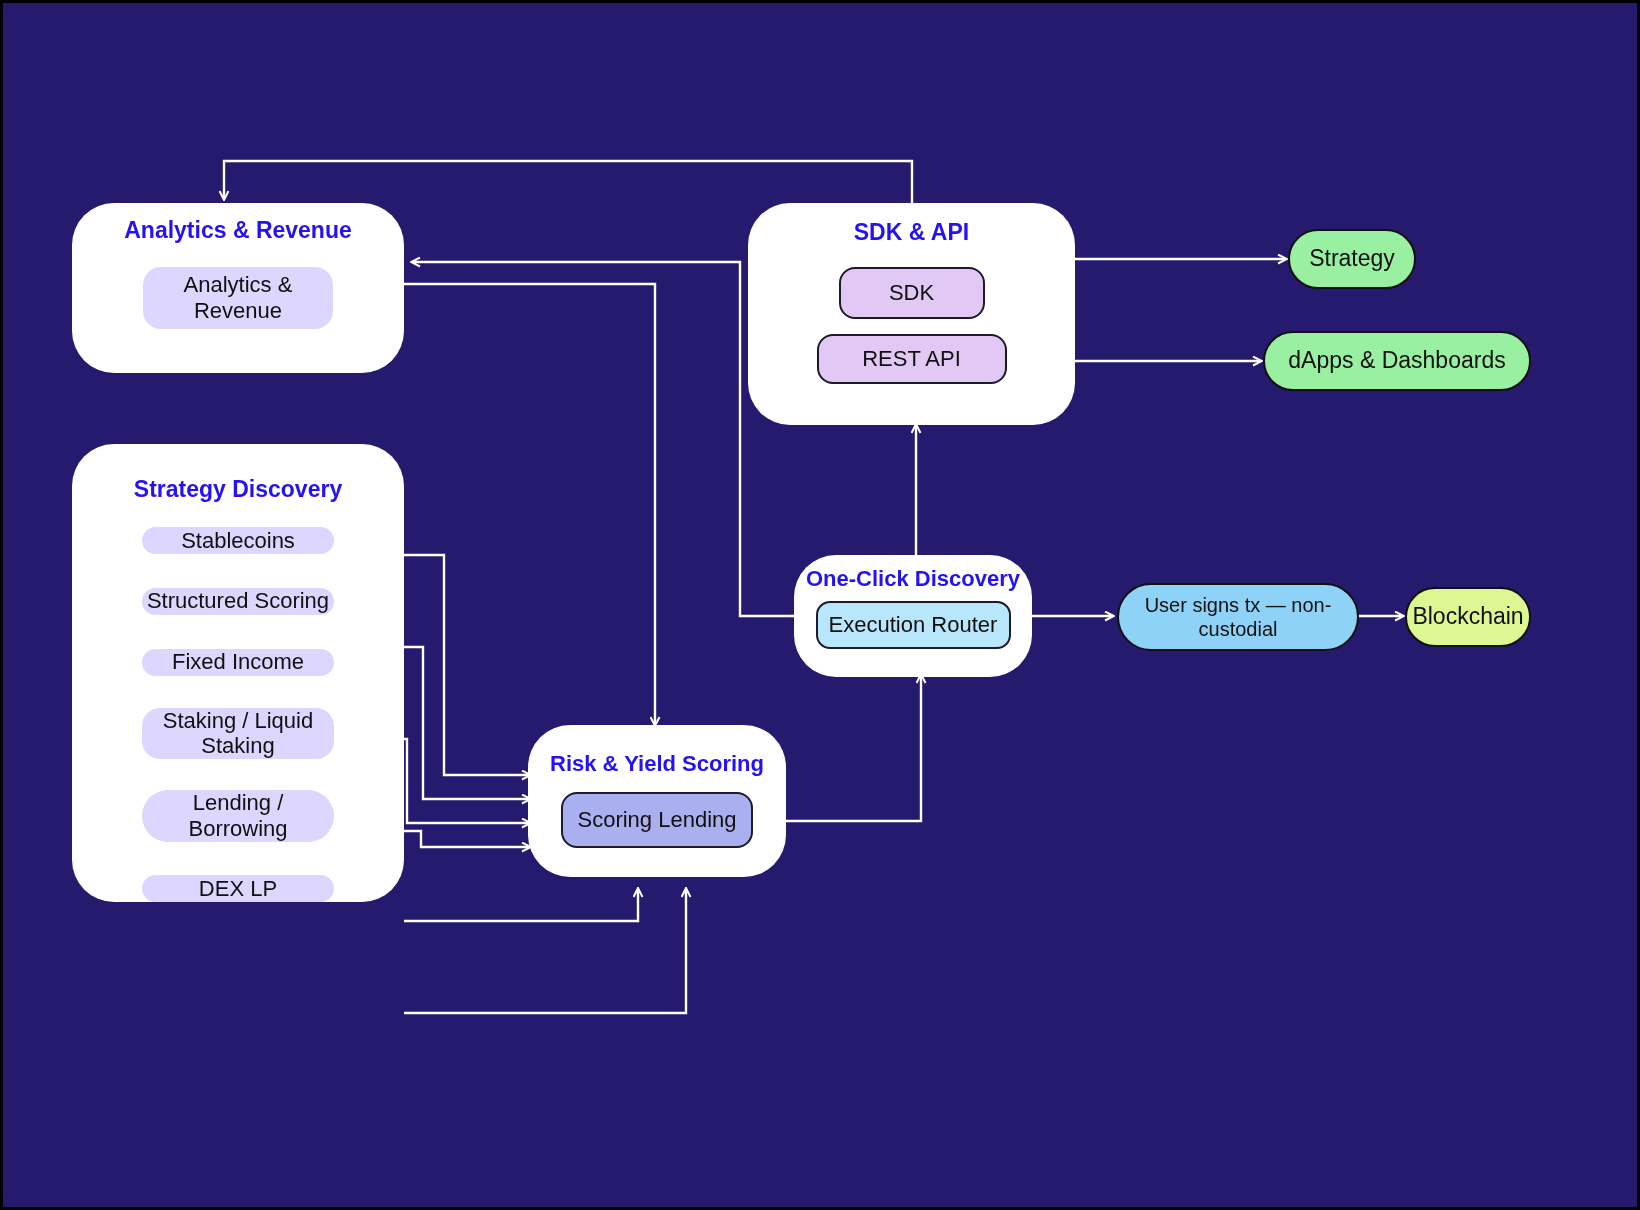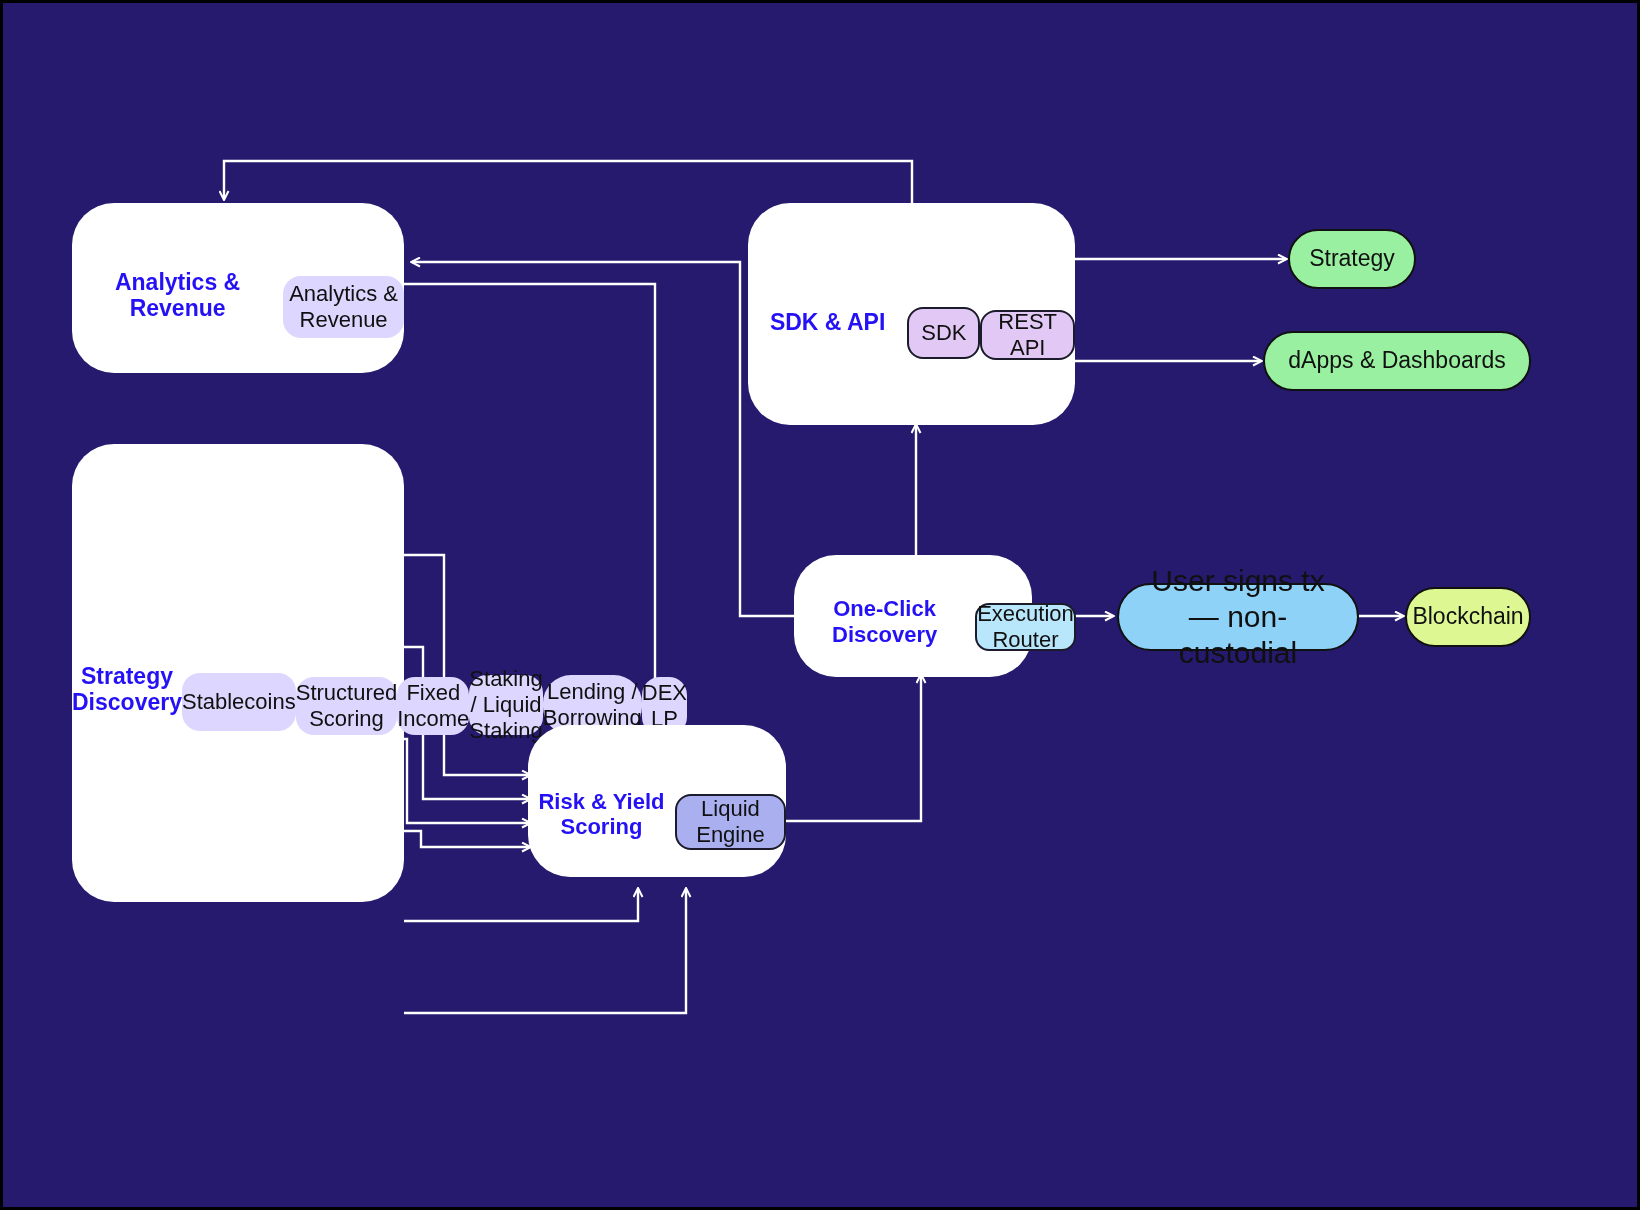--- a/index.html
+++ b/index.html
@@ -29,21 +29,21 @@
   .node {
     position: absolute;
     box-sizing: border-box;
     z-index: 2;
   }
   
   .panel {
     background: #ffffff;
     border-radius: 42px;
     display: flex;
-    flex-direction: row;
+    flex-direction: column;
     align-items: center;
   }
   .panel-title {
     color: #2411f5;
     font-weight: bold;
     font-size: 23px;
     text-align: center;
     line-height: 1.15;
     width: 100%;
   }
@@ -150,42 +150,42 @@
     <div class="chip chip-lav" style="width:192px; height:58px; margin-top:34px;">Structured Scoring</div>
     <div class="chip chip-lav" style="width:192px; height:58px; margin-top:34px;">Fixed Income</div>
     <div class="chip chip-lav" style="width:192px; height:60px; margin-top:32px;">Staking / Liquid Staking</div>
     <div class="chip chip-lav" style="width:192px; height:60px; margin-top:31px;border-radius:28px;">Lending / Borrowing</div>
     <div class="chip chip-lav" style="width:192px; height:58px; margin-top:33px;">DEX LP</div>
   </div>
 
   <div class="node panel" style="left:745px; top:200px; width:327px; height:222px; padding-top:16px;">
     <div class="panel-title">SDK &amp; API</div>
     <div class="chip chip-violet" style="width:146px; height:52px; margin-top:22px; border-radius:16px;">SDK</div>
-    <div class="chip chip-violet" style="width:190px; height:50px; margin-top:25px; border-radius:16px;text-align:center;">REST API</div>
+    <div class="chip chip-violet" style="width:190px; height:50px; margin-top:15px; border-radius:16px;text-align:center;">REST API</div>
   </div>
 
   <div class="node panel" style="left:525px; top:722px; width:258px; height:152px; padding-top:26px;">
     <div class="panel-title" style="font-size:22px;">Risk &amp; Yield Scoring</div>
-    <div class="chip chip-peri" style="width:192px; height:56px; margin-top:16px; border-radius:16px;">Liquid Engine</div>
+    <div class="chip chip-peri" style="width:192px; height:56px; margin-top:16px; border-radius:16px;">Scoring Lending</div>
   </div>
 
   <div class="node panel" style="left:791px; top:552px; width:238px; height:122px; padding-top:11px;">
     <div class="panel-title" style="font-size:22px; padding:0 38px;">One-Click Discovery</div>
     <div class="chip chip-blue" style="width:195px; height:48px; margin-top:10px; border-radius:14px;">Execution Router</div>
   </div>
 
   <div class="node pill pill-green" style="left:1285px; top:226px; width:128px; height:60px;">
     <span>Strategy</span>
   </div>
 
   <div class="node pill pill-green" style="left:1260px; top:328px; width:268px; height:60px;">
     <span>dApps &amp; Dashboards</span>
   </div>
 
-  <div class="node pill pill-skyblue" style="left:1114px; top:580px; width:242px; height:68px; font-size:30px;">
+  <div class="node pill pill-skyblue" style="left:1114px; top:580px; width:242px; height:68px; font-size:20px;">
     <span>User signs tx — non-custodial</span>
   </div>
 
   <div class="node pill pill-lime" style="left:1402px; top:584px; width:126px; height:60px;">
     <span>Blockchain</span>
   </div>
 
 </div>
 
 </body></html>

